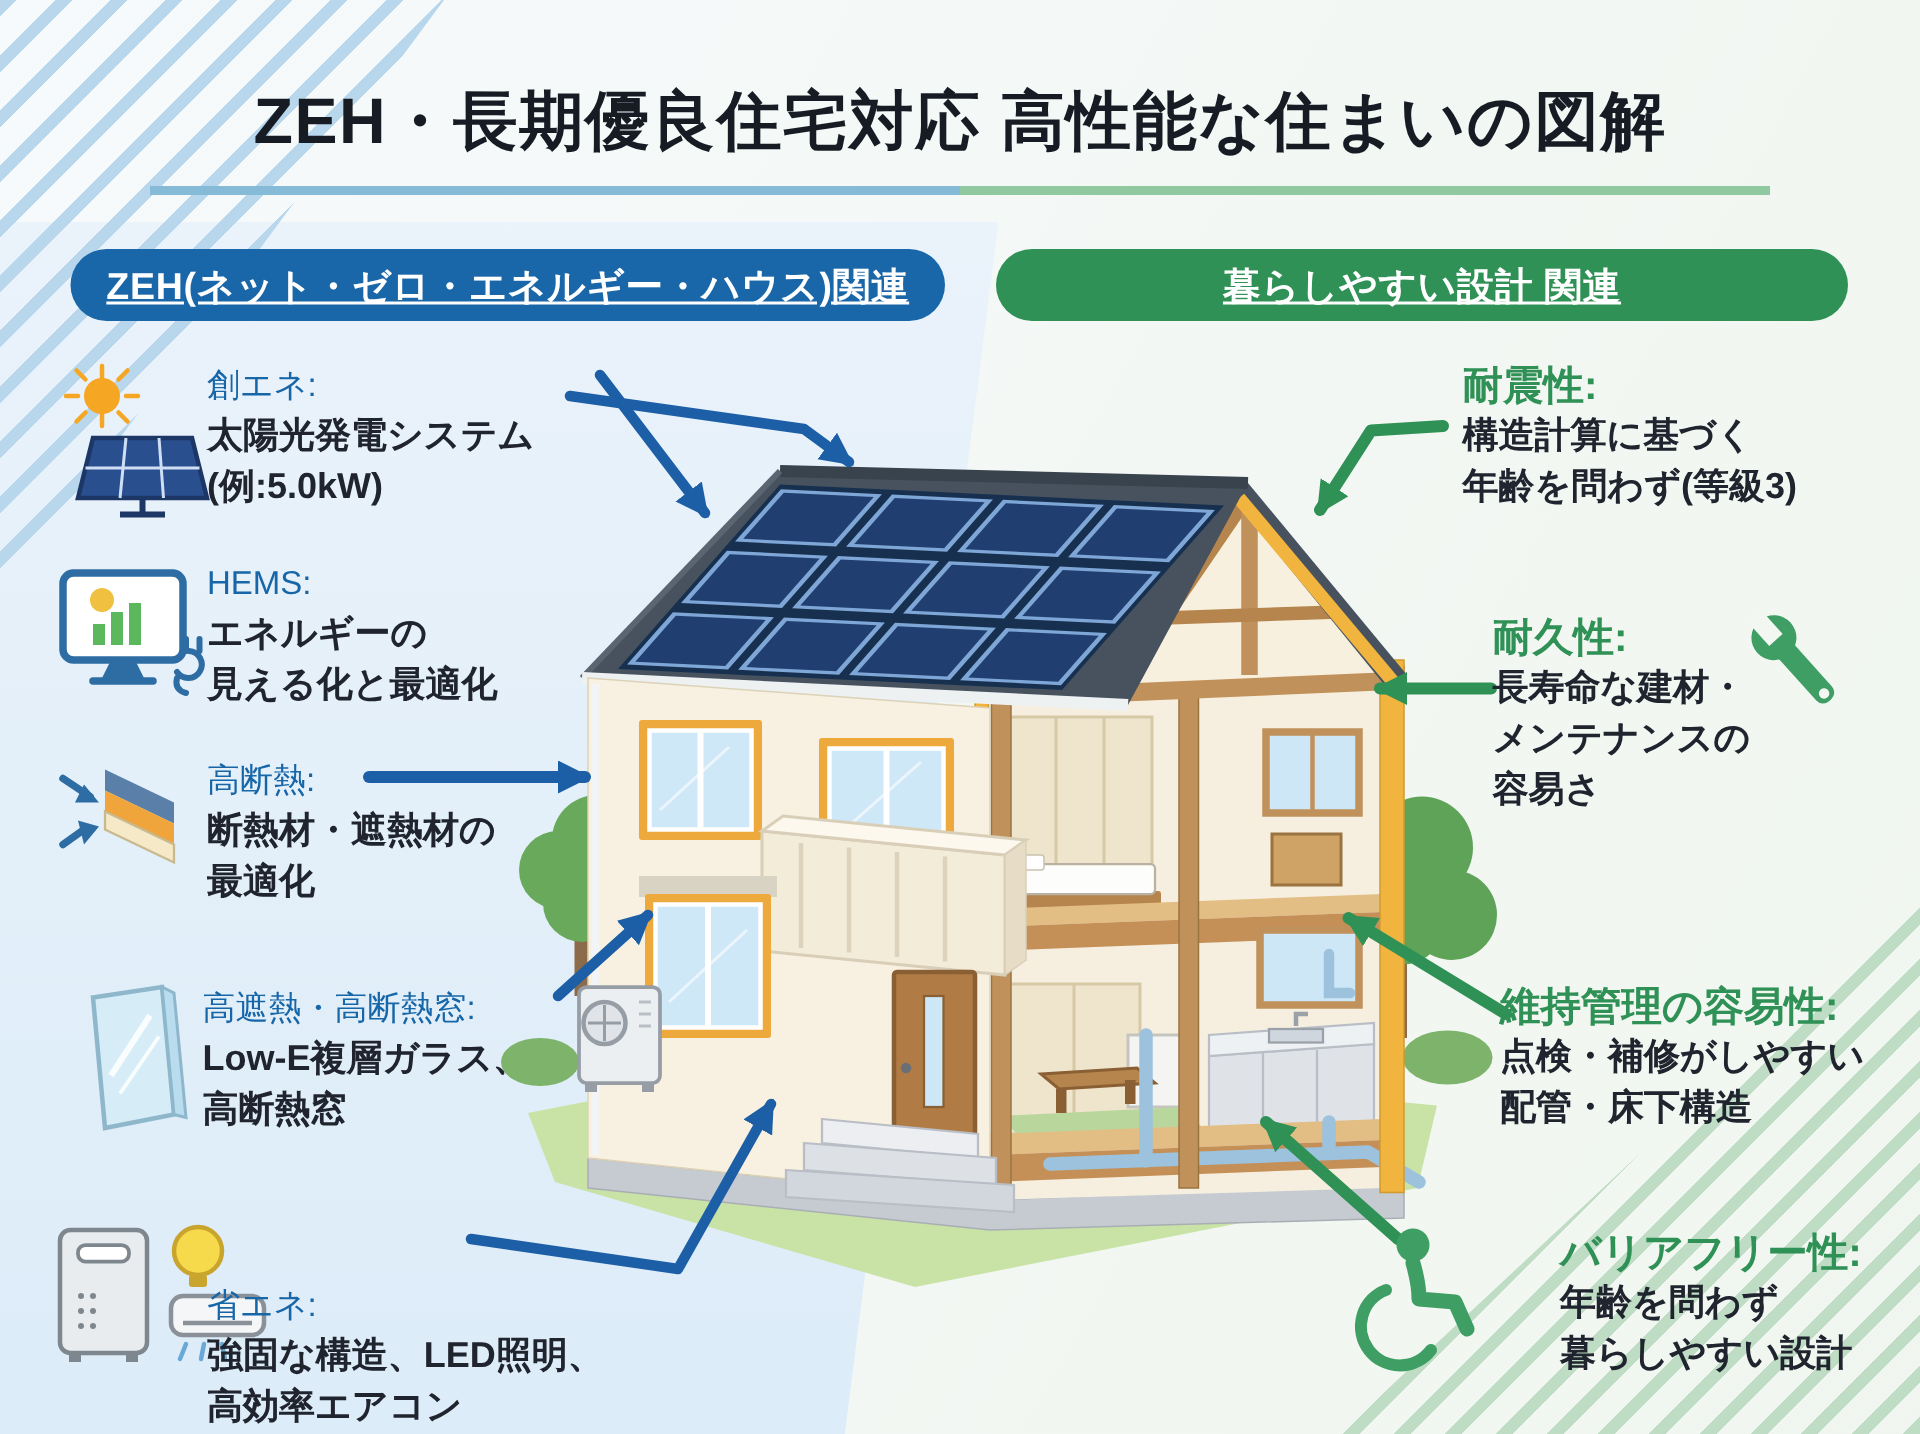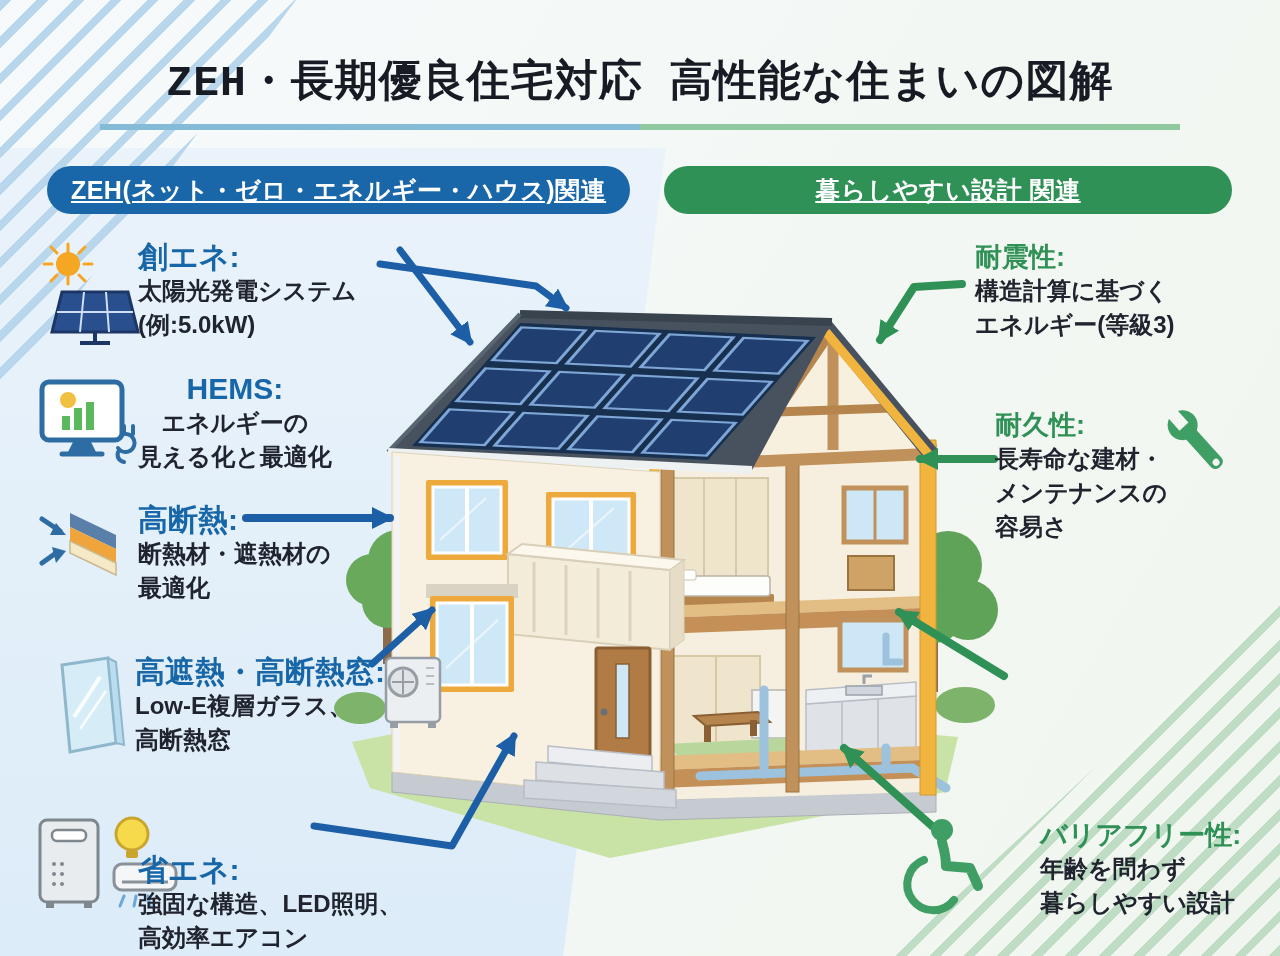--- a/index.html
+++ b/index.html
@@ -18,35 +18,35 @@
     background:repeating-linear-gradient(135deg,#b9d7ec 0 8px,rgba(255,255,255,0) 8px 26px);
     clip-path:polygon(0 0,74% 0,0 80%);
   }
   .stripes-br{
     position:absolute;right:0;bottom:0;width:430px;height:430px;
     background:repeating-linear-gradient(135deg,#bfdcc4 0 8px,rgba(255,255,255,0) 8px 24px);
     clip-path:polygon(100% 100%,100% 16%,10% 100%);
   }
   .title{
     position:absolute;left:0;right:0;top:52px;text-align:center;
-    font-size:43px;font-weight:800;color:#171b24;letter-spacing:1px;font-family:Liberation Mono, monospace;
+    font-size:43px;font-weight:800;color:#171b24;letter-spacing:1px;
   }
   .title-underline{
     position:absolute;left:100px;top:124px;width:1080px;height:6px;
     background:linear-gradient(90deg,#86bbd8 0 50%,#90c8a0 50% 100%);
   }
   .banner{
     position:absolute;top:166px;height:48px;border-radius:26px;
     display:flex;align-items:center;justify-content:center;
     color:#ffffff;font-size:25px;font-weight:700;letter-spacing:.5px;text-decoration:underline;
   }
   .banner-zeh{left:47px;width:583px;background:#1966a8;}
   .banner-chouki{left:664px;width:568px;background:#2f9155;}
   .item{position:absolute;}
-  .h-blue{font-size:30px;font-weight:700;color:#1766a8;line-height:34px;}
+  .h-blue{font-size:22px;font-weight:400;color:#1766a8;line-height:34px;}
   .h-green{font-size:27px;font-weight:800;color:#2f9155;line-height:34px;}
   .body-line{font-size:24px;font-weight:700;color:#20242e;line-height:34px;white-space:nowrap;}
   .icon-wrap{position:absolute;}
   svg{display:block;}
   .scene{position:absolute;left:0;top:0;}
 </style>
 </head>
 <body>
 
 <div class="stage">
@@ -365,21 +365,21 @@
       <path d="M44,30 q4,14 4,24 l24,2 l8,18" fill="none" stroke="#3e9e63" stroke-width="10" stroke-linecap="round" stroke-linejoin="round"></path>
       <path d="M26,48 a26,26 0 1 0 30,40" fill="none" stroke="#3e9e63" stroke-width="8" stroke-linecap="round"></path>
     </svg>
   </div>
 
   <div class="item" style="left:138px;top:240px;">
     <div class="h-blue">創エネ:</div>
     <div class="body-line">太陽光発電システム</div>
     <div class="body-line">(例:5.0kW)</div>
   </div>
-  <div class="item" style="left:138px;top:372px;text-align:center;">
+  <div class="item" style="left:138px;top:372px;">
     <div class="h-blue">HEMS:</div>
     <div class="body-line">エネルギーの</div>
     <div class="body-line">見える化と最適化</div>
   </div>
   <div class="item" style="left:138px;top:503px;">
     <div class="h-blue">高断熱:</div>
     <div class="body-line">断熱材・遮熱材の</div>
     <div class="body-line">最適化</div>
   </div>
   <div class="item" style="left:135px;top:655px;">
@@ -389,26 +389,31 @@
   </div>
   <div class="item" style="left:138px;top:810px;margin-top:43px;">
     <div class="h-blue">省エネ:</div>
     <div class="body-line">強固な構造、LED照明、</div>
     <div class="body-line">高効率エアコン</div>
   </div>
 
   <div class="item" style="left:975px;top:240px;">
     <div class="h-green">耐震性:</div>
     <div class="body-line">構造計算に基づく</div>
-    <div class="body-line">エネルギー(等級3)</div>
+    <div class="body-line">年齢を問わず(等級3)</div>
   </div>
   <div class="item" style="left:995px;top:408px;">
     <div class="h-green">耐久性:</div>
     <div class="body-line">長寿命な建材・</div>
     <div class="body-line">メンテナンスの</div>
     <div class="body-line">容易さ</div>
   </div>
+  <div class="item" style="left:1000px;top:654px;">
+    <div class="h-green">維持管理の容易性:</div>
+    <div class="body-line">点検・補修がしやすい</div>
+    <div class="body-line">配管・床下構造</div>
+  </div>
   <div class="item" style="left:1040px;top:818px;">
     <div class="h-green">バリアフリー性:</div>
     <div class="body-line">年齢を問わず</div>
     <div class="body-line">暮らしやすい設計</div>
   </div>
 </div>
 
 </body></html>

